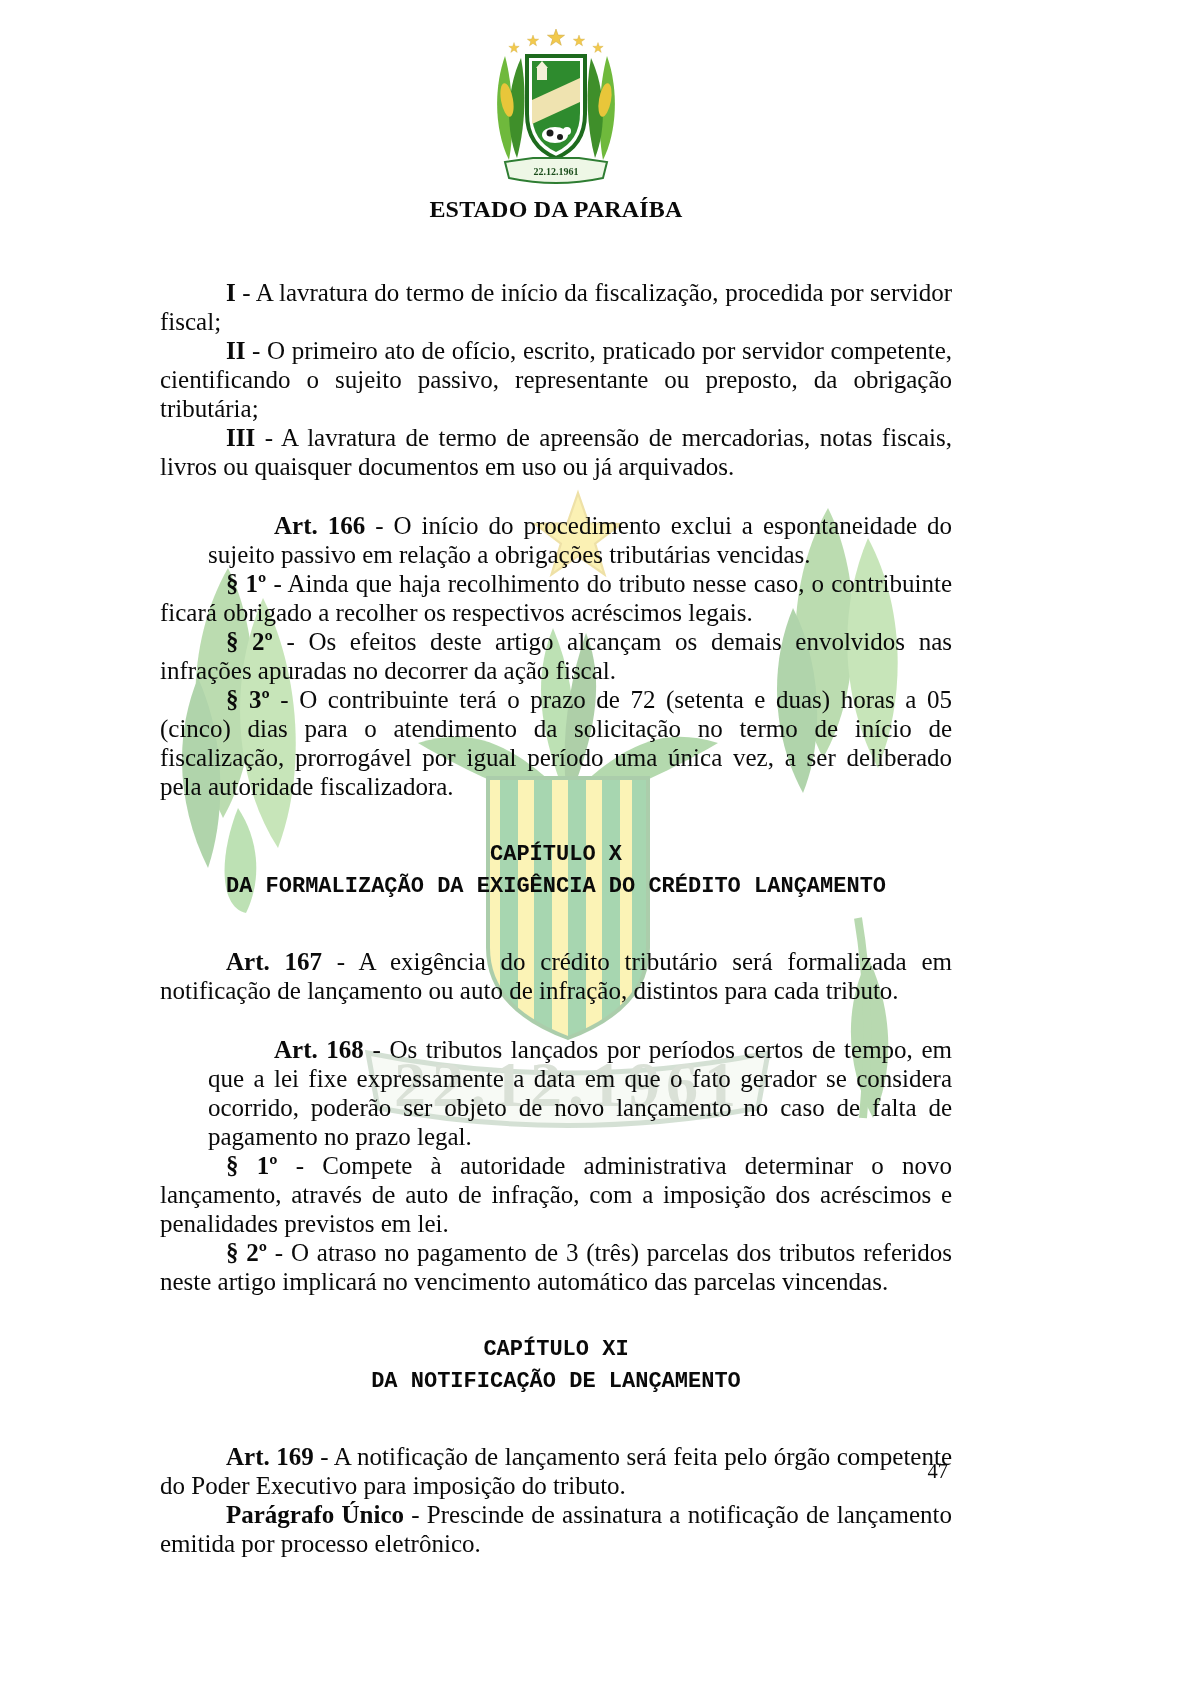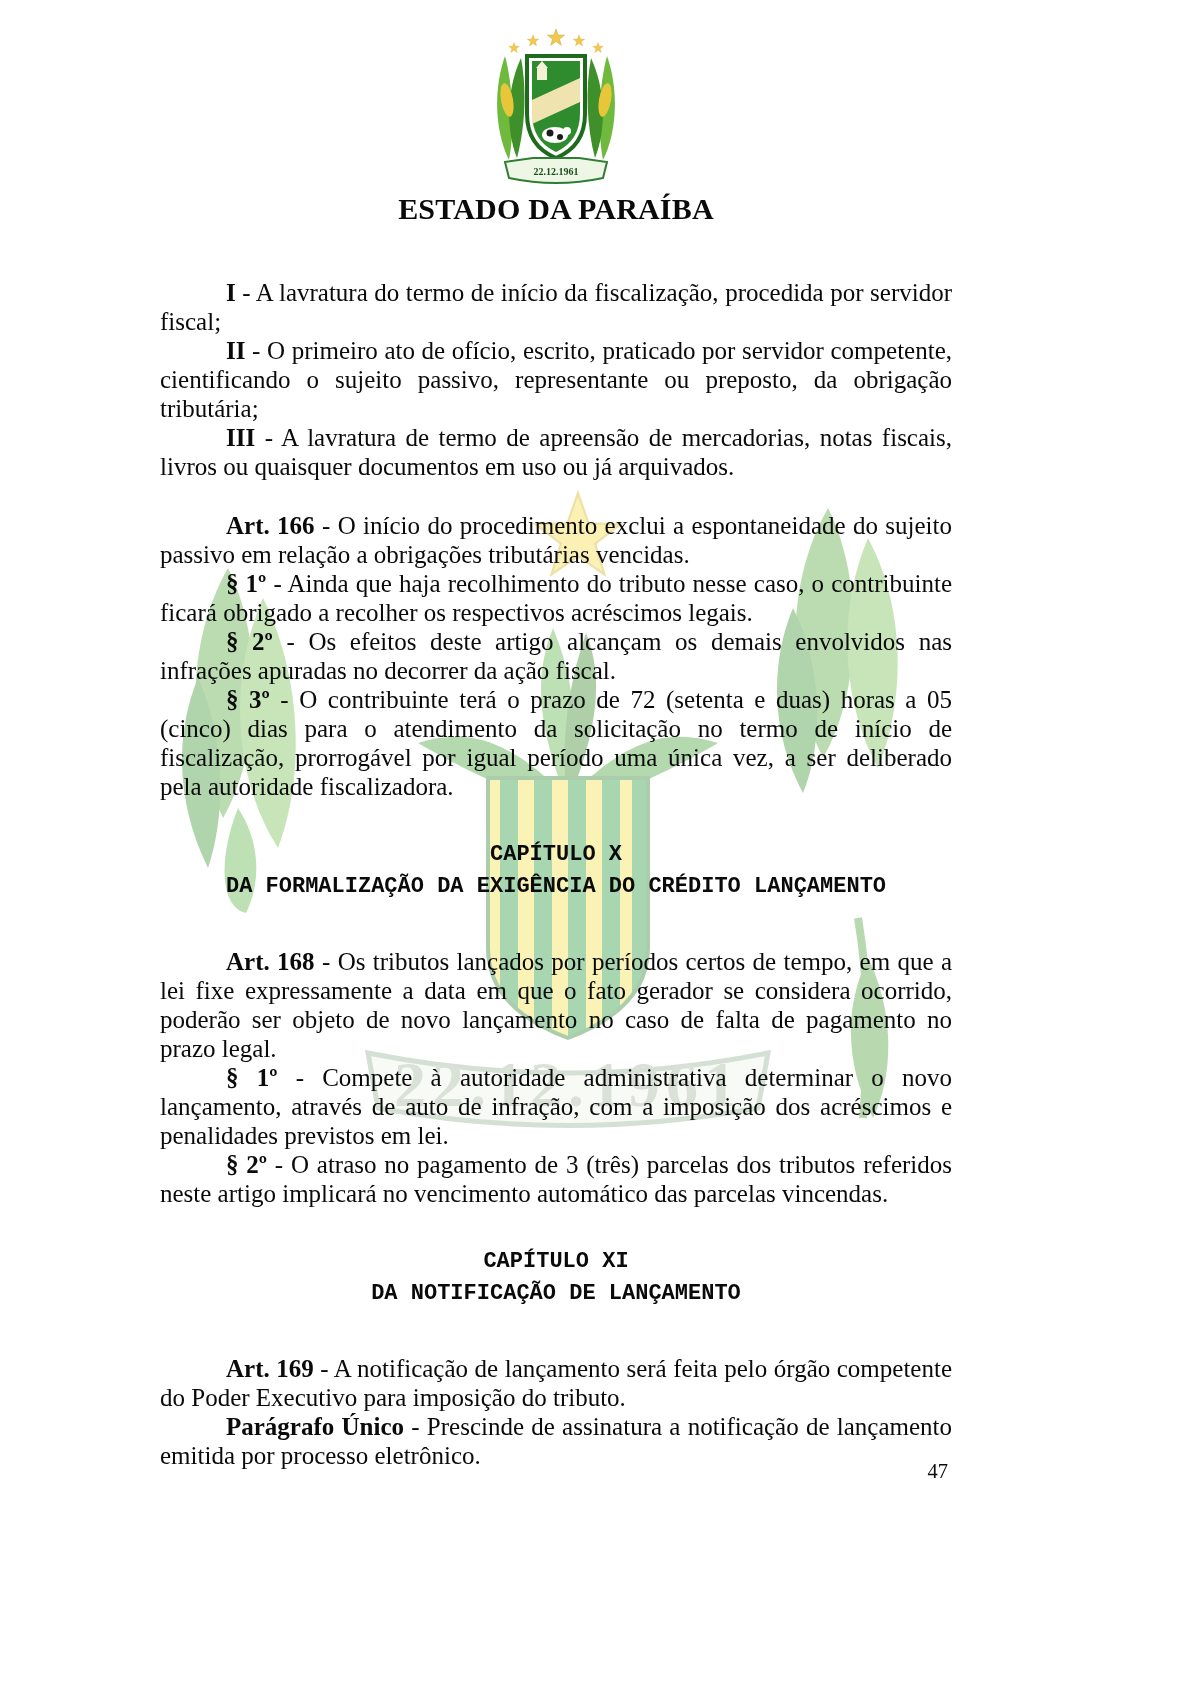--- a/index.html
+++ b/index.html
@@ -7,25 +7,25 @@
   .page {
     position:relative; width:1200px; height:1698px; background:#ffffff;
     overflow:hidden; font-family:"Liberation Serif", serif; color:#0a0a0a;
   }
   .watermark {
     position:absolute; left:168px; top:478px; width:800px; height:700px;
     z-index:0; pointer-events:none; opacity:0.42;
   }
   .doc { position:absolute; left:160px; top:0; width:792px; z-index:1; }
   .crest { display:block; margin:28px auto 6px; }
-  .hdr { text-align:center; font-weight:bold; font-size:30px; line-height:30px; letter-spacing:0.2px; }
+  .hdr { text-align:center; font-weight:bold; font-size:24px; line-height:30px; letter-spacing:0.2px; }
   .content { margin-top:54px; }
   .para { font-size:25px; line-height:29px; text-align:justify; text-indent:66px; }
   .para .b { font-weight:bold; }
-  .gap { margin-top:30px; }
+  .gap { margin-top:30px;margin-left:48px; }
   .chapter { text-align:center; font-weight:bold; font-size:22px; line-height:32px; margin:38px 0 44px;font-family:Liberation Mono, monospace; }
   .pageno {
     position:absolute; top:1460px; left:156px; width:792px; text-align:right;
     font-size:20.5px; z-index:1;
   }
   svg text { font-family:"Liberation Serif", serif; }
 </style>
 </head>
 <body>
 
@@ -134,20 +134,21 @@
       <p class="para gap"><span class="b">Art. 166</span><span> - O início do procedimento exclui a espontaneidade do sujeito passivo em relação a obrigações tributárias vencidas.</span></p>
       <p class="para"><span class="b">§ 1º</span><span> - Ainda que haja recolhimento do tributo nesse caso, o contribuinte ficará obrigado a recolher os respectivos acréscimos legais.</span></p>
       <p class="para"><span class="b">§ 2º</span><span> - Os efeitos deste artigo alcançam os demais envolvidos nas infrações apuradas no decorrer da ação fiscal.</span></p>
       <p class="para"><span class="b">§ 3º</span><span> - O contribuinte terá o prazo de 72 (setenta e duas) horas a 05 (cinco) dias para o atendimento da solicitação no termo de início de fiscalização, prorrogável por igual período uma única vez, a ser deliberado pela autoridade fiscalizadora.</span></p>
 
       <div class="chapter">
         <div>CAPÍTULO X</div>
         <div>DA FORMALIZAÇÃO DA EXIGÊNCIA DO CRÉDITO LANÇAMENTO</div>
       </div>
 
+      <p class="para"><span class="b">Art. 167</span><span> - A exigência do crédito tributário será formalizada em notificação de lançamento ou auto de infração, distintos para cada tributo.</span></p>
 
       <p class="para gap"><span class="b">Art. 168</span><span> - Os tributos lançados por períodos certos de tempo, em que a lei fixe expressamente a data em que o fato gerador se considera ocorrido, poderão ser objeto de novo lançamento no caso de falta de pagamento no prazo legal.</span></p>
       <p class="para"><span class="b">§ 1º</span><span> - Compete à autoridade administrativa determinar o novo lançamento, através de auto de infração, com a imposição dos acréscimos e penalidades previstos em lei.</span></p>
       <p class="para"><span class="b">§ 2º</span><span> - O atraso no pagamento de 3 (três) parcelas dos tributos referidos neste artigo implicará no vencimento automático das parcelas vincendas.</span></p>
 
       <div class="chapter">
         <div>CAPÍTULO XI</div>
         <div>DA NOTIFICAÇÃO DE LANÇAMENTO</div>
       </div>
 

